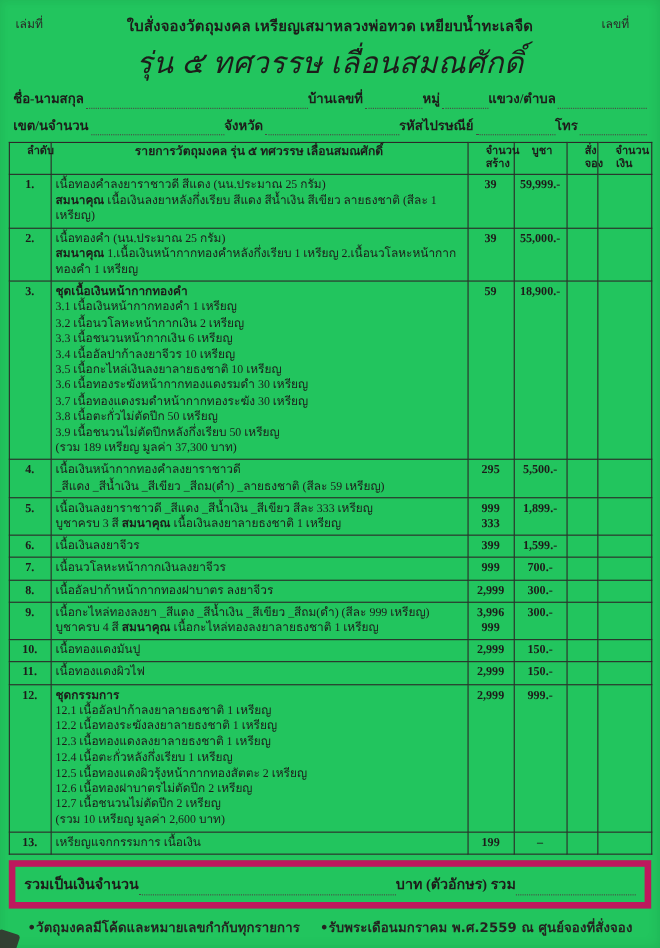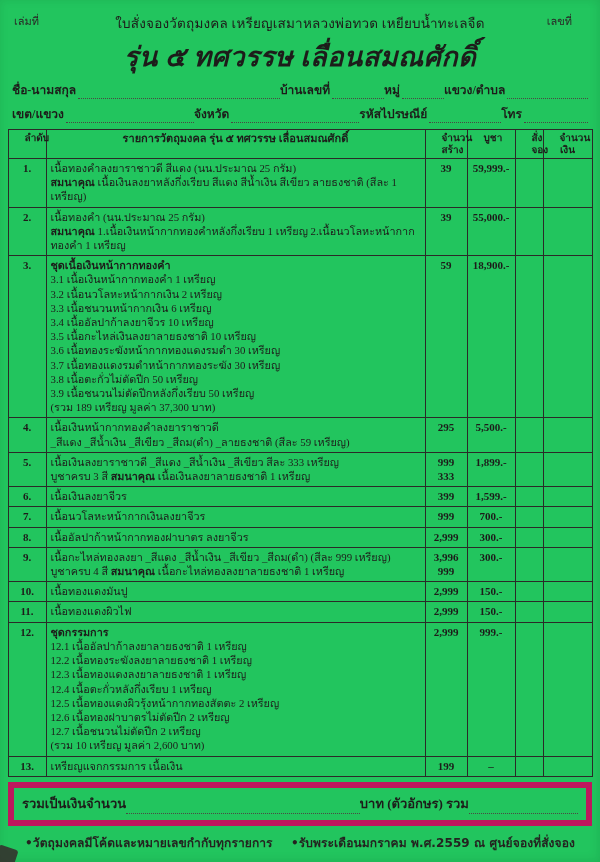--- a/index.html
+++ b/index.html
@@ -9,22 +9,22 @@
     background:#22c55e;
     box-shadow: inset -3px -3px 10px rgba(0,0,0,.06), inset 2px 2px 8px rgba(0,0,0,.04);
     color:#1d1c1a; overflow:hidden;
     font-family:"Liberation Serif","DejaVu Serif",serif;
   }
   
   .top { position:relative; padding-top:12px; height:62px; }
   .corner-label { position:absolute; top:12px; font-size:11px; color:#2a2927; }
   .corner-left { left:14px; }
   .corner-right { right:28px; }
-  .subtitle { text-align:center; font-size:13.5px; font-weight:normal; letter-spacing:.2px; }
-  .big-title { text-align:center; font-size:27px; font-weight:bold; font-style:italic; margin-top:1px; letter-spacing:.5px; }
+  .subtitle { text-align:center; font-size:13.5px; font-weight:bold; letter-spacing:.2px; }
+  .big-title { text-align:center; font-size:27px; font-weight:normal; font-style:italic; margin-top:1px; letter-spacing:.5px; }
   
   .formline { display:flex; align-items:flex-end; margin:0 12px; height:24px; font-size:12px; font-weight:bold; white-space:nowrap; }
   .formline .lbl { padding-right:2px; }
   .dots { border-bottom:1.6px dotted #4a4843; height:13px; min-width:18px; }
   .f1 { flex:5; } .f2 { flex:2; } .fx { flex:1; }
   .w50 { width:52px; } .w40 { width:42px; } .w70 { width:72px; }
   
   table { border-collapse:collapse; table-layout:fixed; width:584px; margin:6px auto 0 auto; }
   th, td { border:1px solid #2b2a28; vertical-align:top; }
   th { font-size:10px; font-weight:bold; padding:2px 16px; line-height:12px; text-align:center; }
@@ -58,21 +58,21 @@
     <span class="lbl">ชื่อ-นามสกุล</span>
     <span class="dots f1"></span>
     <span class="lbl">บ้านเลขที่</span>
     <span class="dots w50"></span>
     <span class="lbl">หมู่</span>
     <span class="dots w40"></span>
     <span class="lbl">แขวง/ตำบล</span>
     <span class="dots f2"></span>
   </div>
   <div class="formline">
-    <span class="lbl">เขต/แขวง</span>
+    <span class="lbl">เขต/นจำนวน</span>
     <span class="dots f2"></span>
     <span class="lbl">จังหวัด</span>
     <span class="dots f2"></span>
     <span class="lbl">รหัสไปรษณีย์</span>
     <span class="dots w70"></span>
     <span class="lbl">โทร</span>
     <span class="dots fx"></span>
   </div>
 
   <table>

